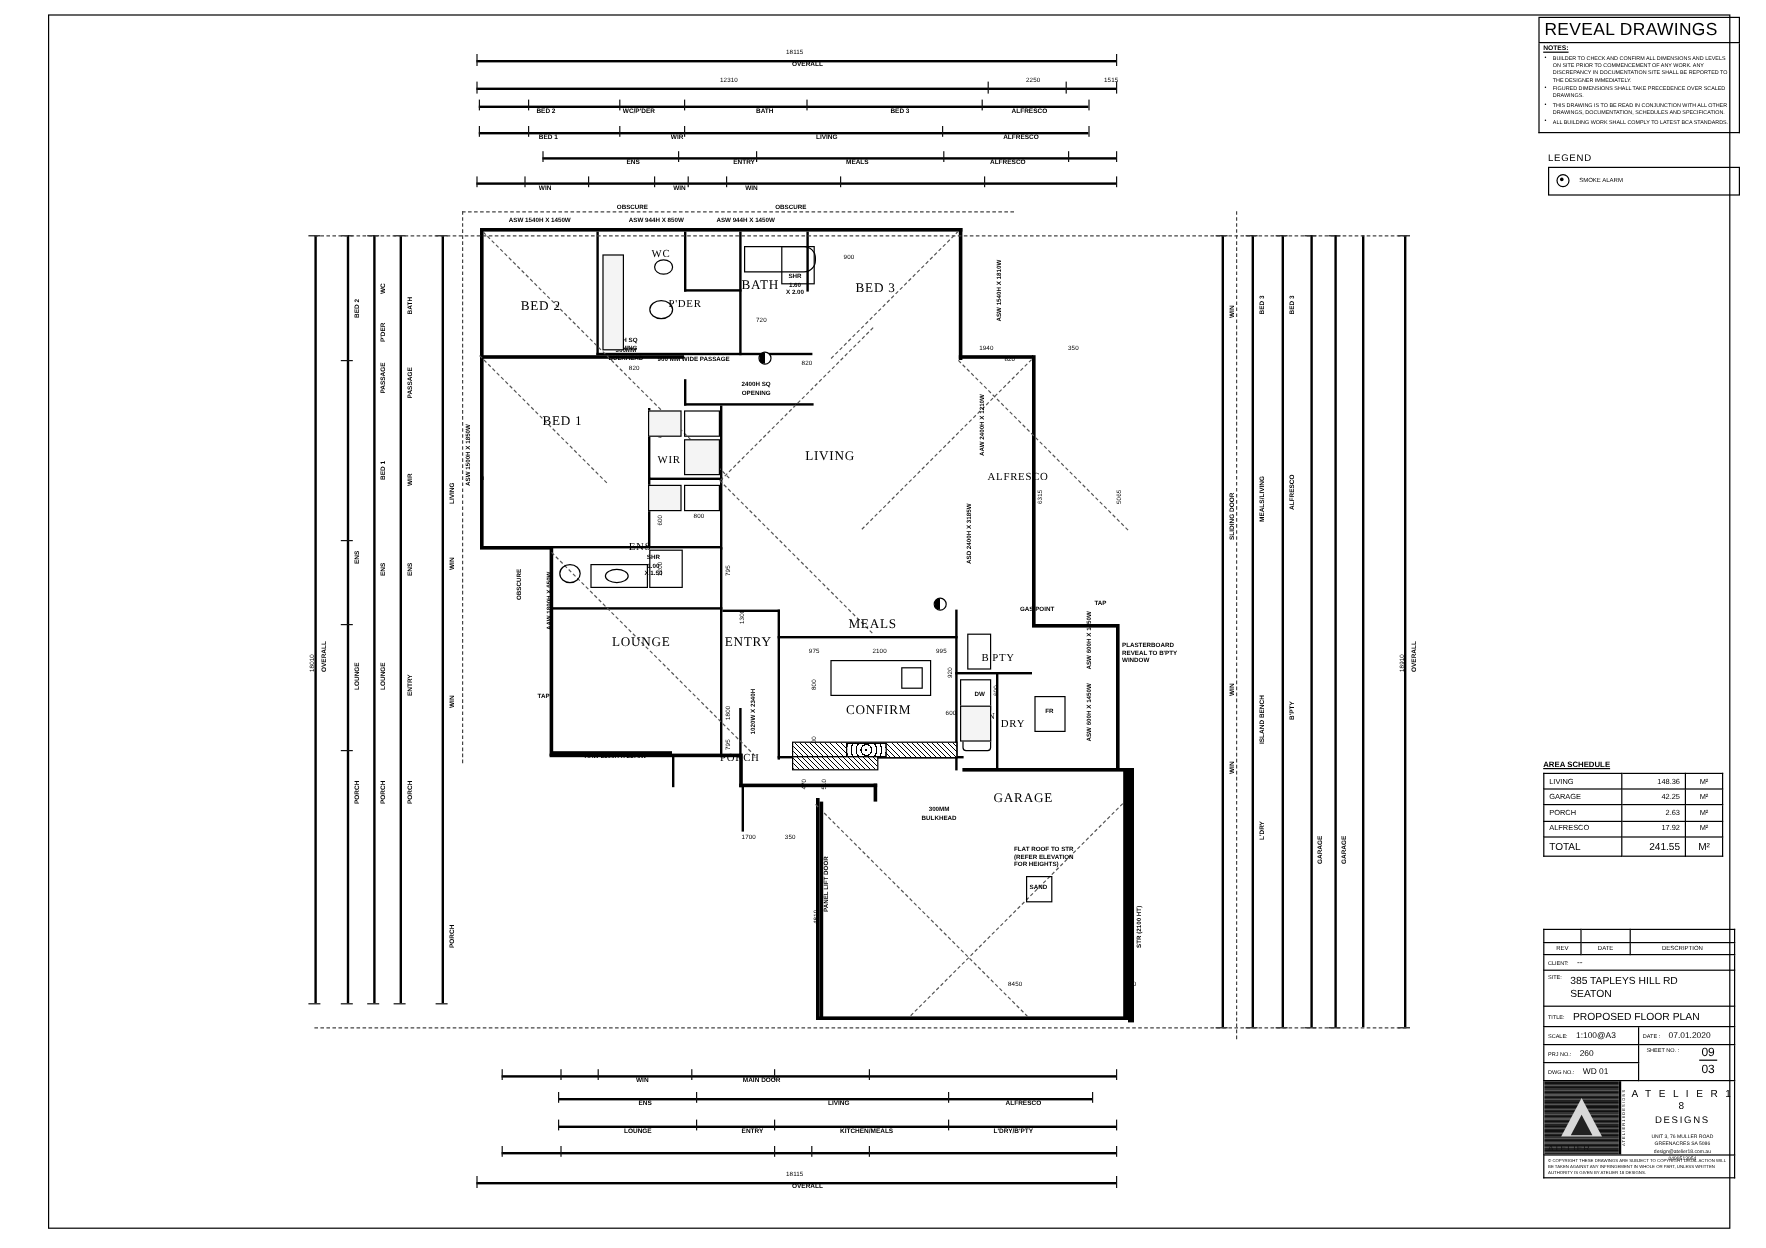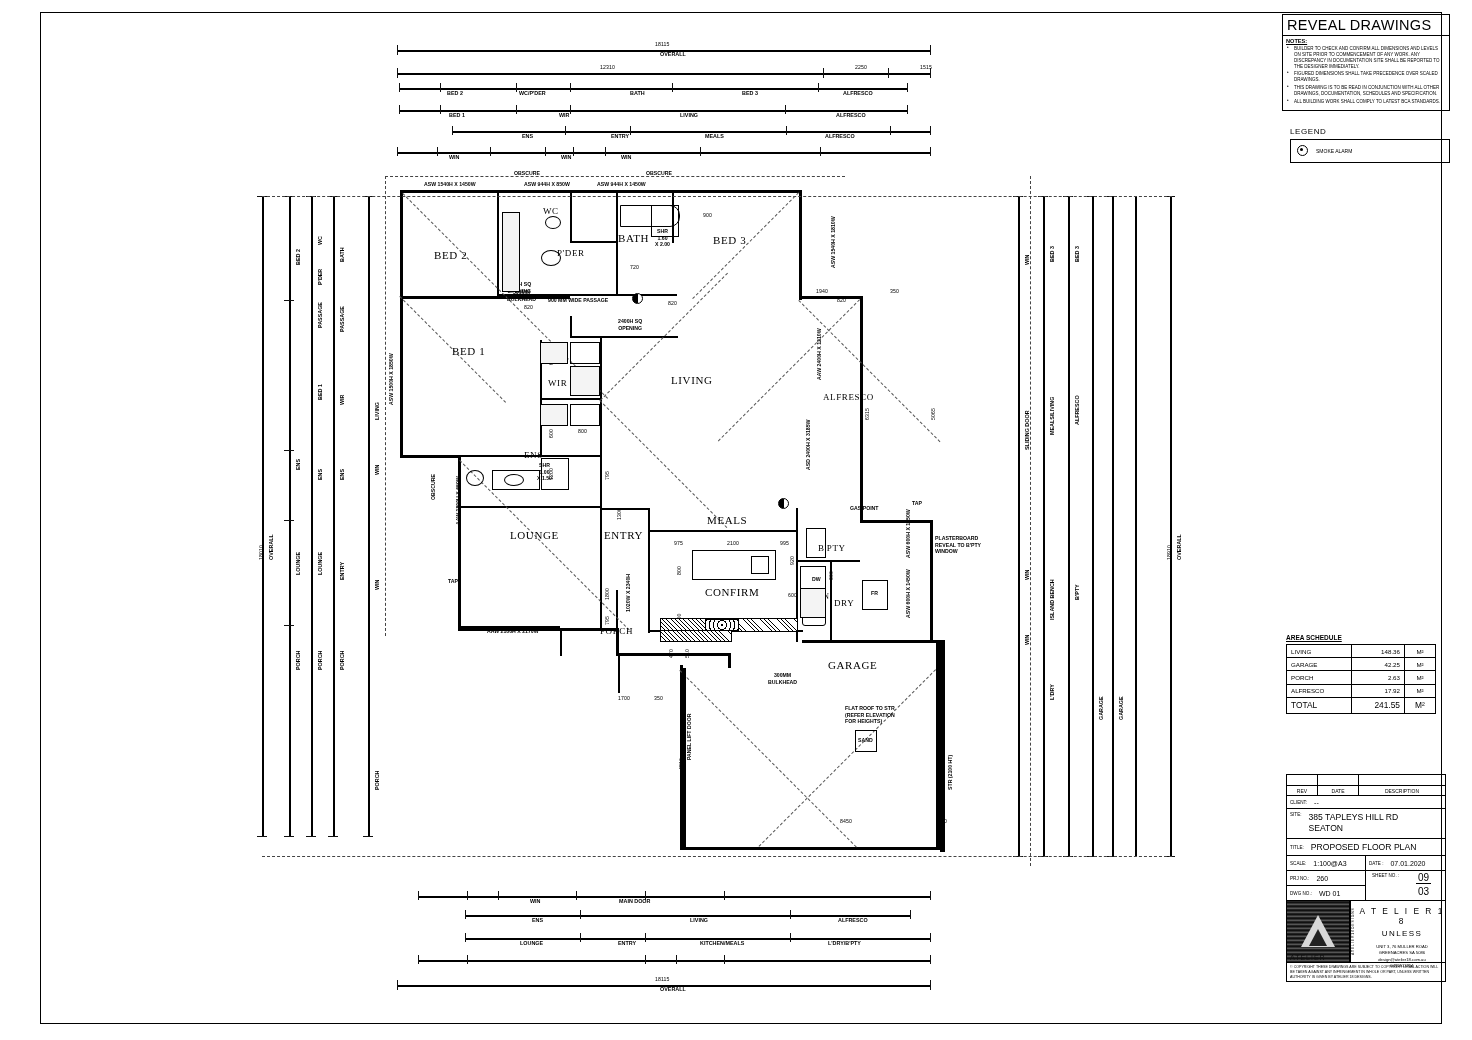--- a/index.html
+++ b/index.html
@@ -193,21 +193,21 @@
       </div>
 
       <div class="logo">
         <div class="logo-img">
           <div class="logo-tri"></div>
           <div class="logo-word">ATELIER</div>
         </div>
         <div class="vstrip">A T E L I E R  1 8  D E S I G N S</div>
         <div class="logo-txt">
           <div class="brand">A T E L I E R   1 8</div>
-          <div class="brand2">UNLESS</div>
+          <div class="brand2">DESIGNS</div>
           <div class="addr" style="white-space:pre-line;">UNIT 3, 76  MULLER ROAD
 GREENACRES SA 5086
 design@atelier18.com.au
 0499513954</div>
         </div>
       </div>
 
       <div class="copyright">© COPYRIGHT
 THESE DRAWINGS ARE SUBJECT TO COPYRIGHT LEGAL ACTION WILL BE
 TAKEN AGAINST ANY INFRINGEMENT IN WHOLE OR PART, UNLESS

